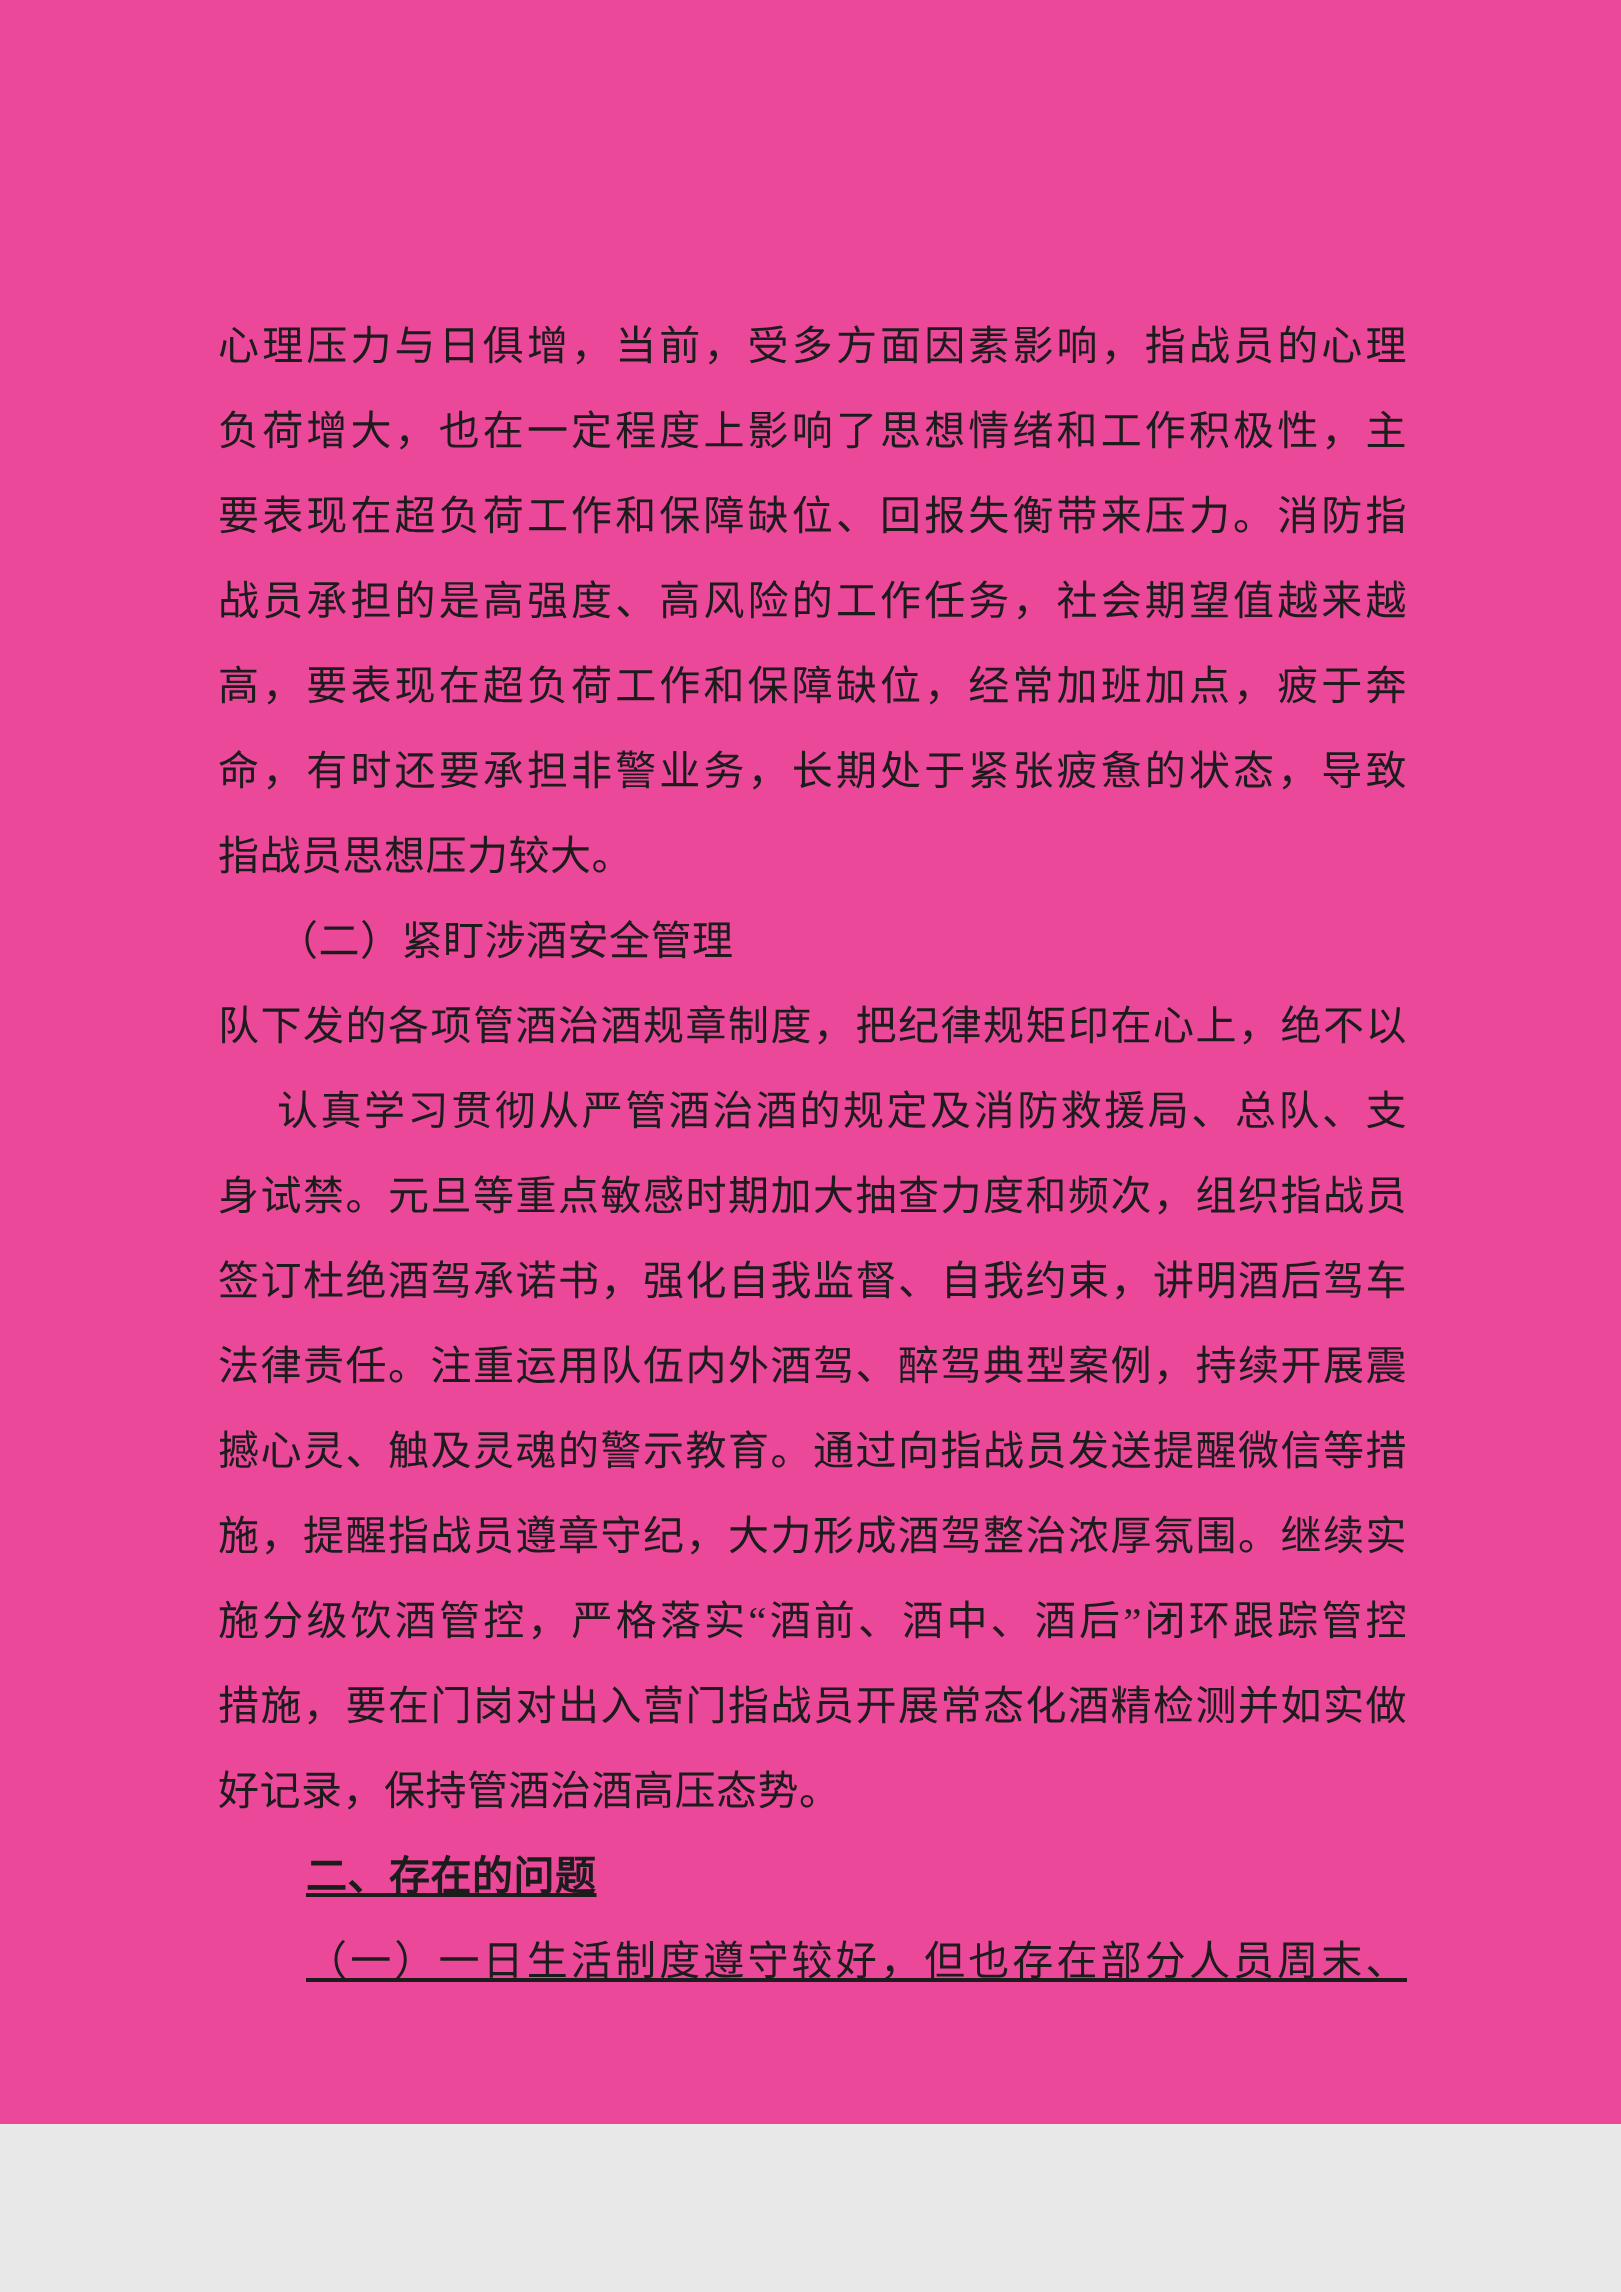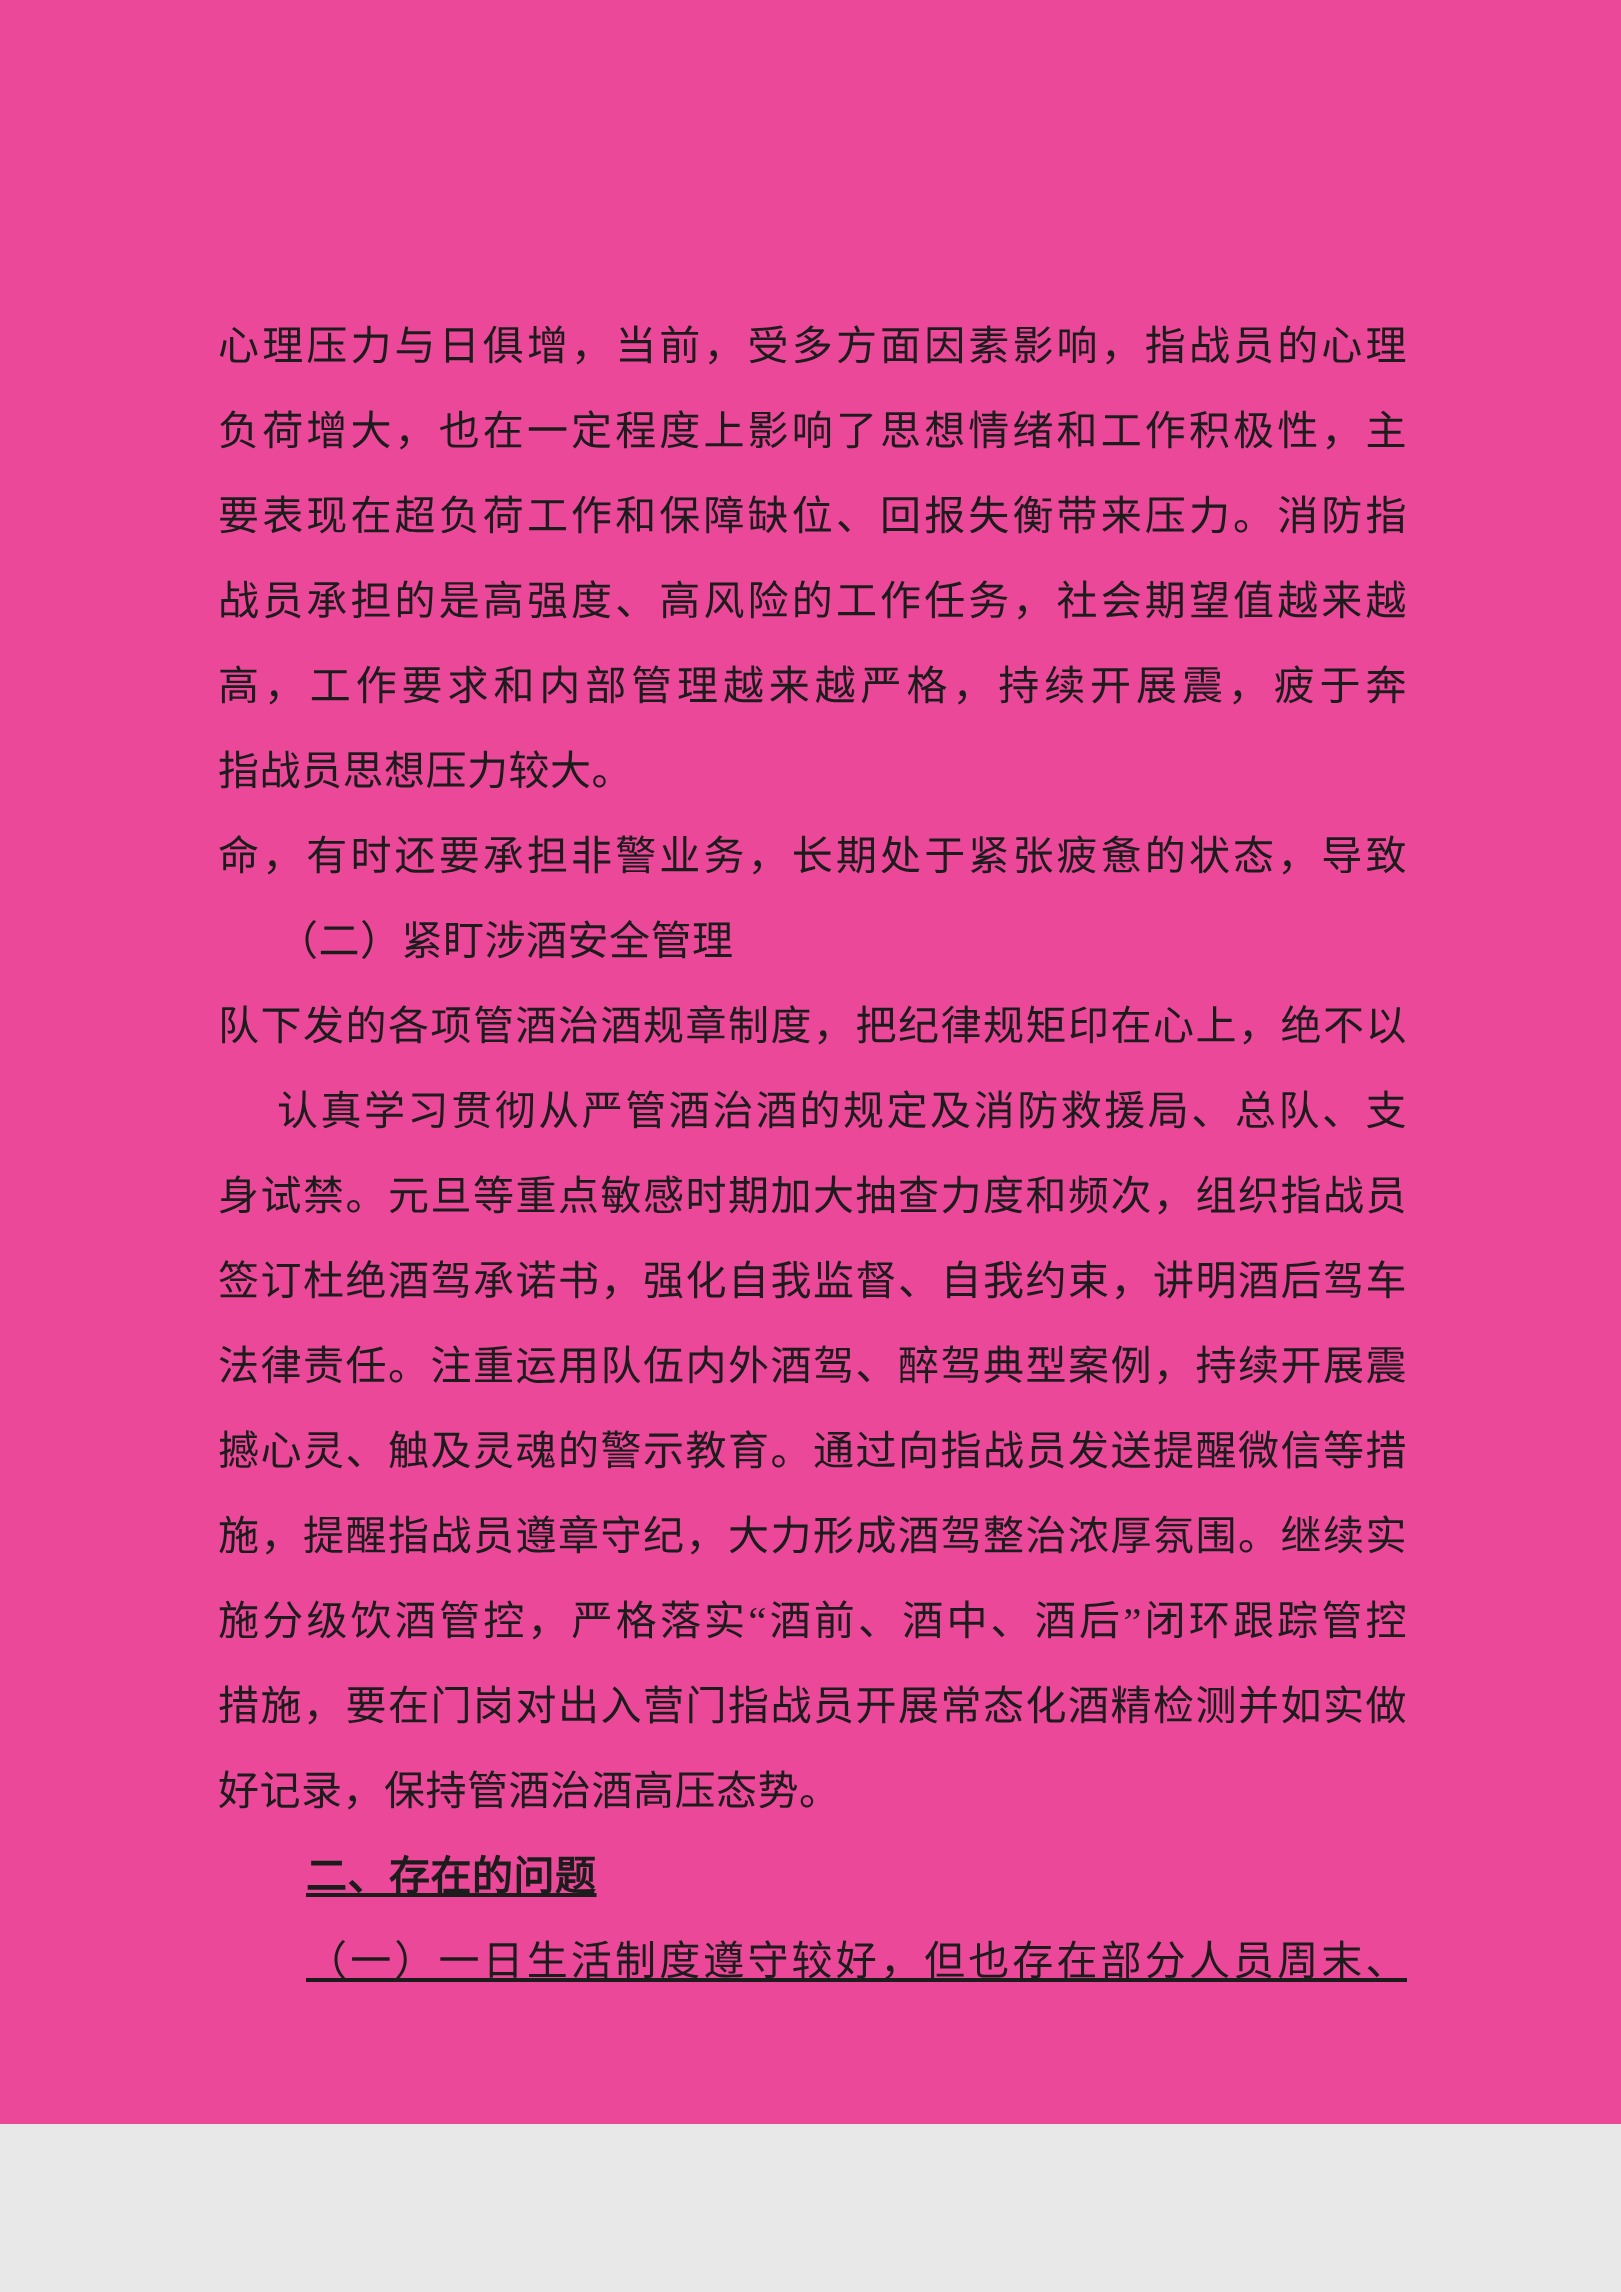--- a/index.html
+++ b/index.html
@@ -50,23 +50,23 @@
 </style>
 </head>
 <body>
 
 <div class="page">
   <div class="content">
     <div class="line j">心理压力与日俱增，当前，受多方面因素影响，指战员的心理</div>
     <div class="line j">负荷增大，也在一定程度上影响了思想情绪和工作积极性，主</div>
     <div class="line j">要表现在超负荷工作和保障缺位、回报失衡带来压力。消防指</div>
     <div class="line j">战员承担的是高强度、高风险的工作任务，社会期望值越来越</div>
-    <div class="line j">高，工作要求和内部管理越来越严格，持续开展震，疲于奔</div>
+    <div class="line j">高，要表现在超负荷工作和保障缺位，经常加班加点，疲于奔</div>
+    <div class="line j">命，有时还要承担非警业务，长期处于紧张疲惫的状态，导致</div>
     <div class="line">指战员思想压力较大。</div>
-    <div class="line j">命，有时还要承担非警业务，长期处于紧张疲惫的状态，导致</div>
     <div class="line ind-sub">（二）紧盯涉酒安全管理</div>
     <div class="line j">队下发的各项管酒治酒规章制度，把纪律规矩印在心上，绝不以</div>
     <div class="line j ind-sub">认真学习贯彻从严管酒治酒的规定及消防救援局、总队、支</div>
     <div class="line j">身试禁。元旦等重点敏感时期加大抽查力度和频次，组织指战员</div>
     <div class="line j">签订杜绝酒驾承诺书，强化自我监督、自我约束，讲明酒后驾车</div>
     <div class="line j">法律责任。注重运用队伍内外酒驾、醉驾典型案例，持续开展震</div>
     <div class="line j">撼心灵、触及灵魂的警示教育。通过向指战员发送提醒微信等措</div>
     <div class="line j">施，提醒指战员遵章守纪，大力形成酒驾整治浓厚氛围。继续实</div>
     <div class="line j">施分级饮酒管控，严格落实“酒前、酒中、酒后”闭环跟踪管控</div>
     <div class="line j">措施，要在门岗对出入营门指战员开展常态化酒精检测并如实做</div>

